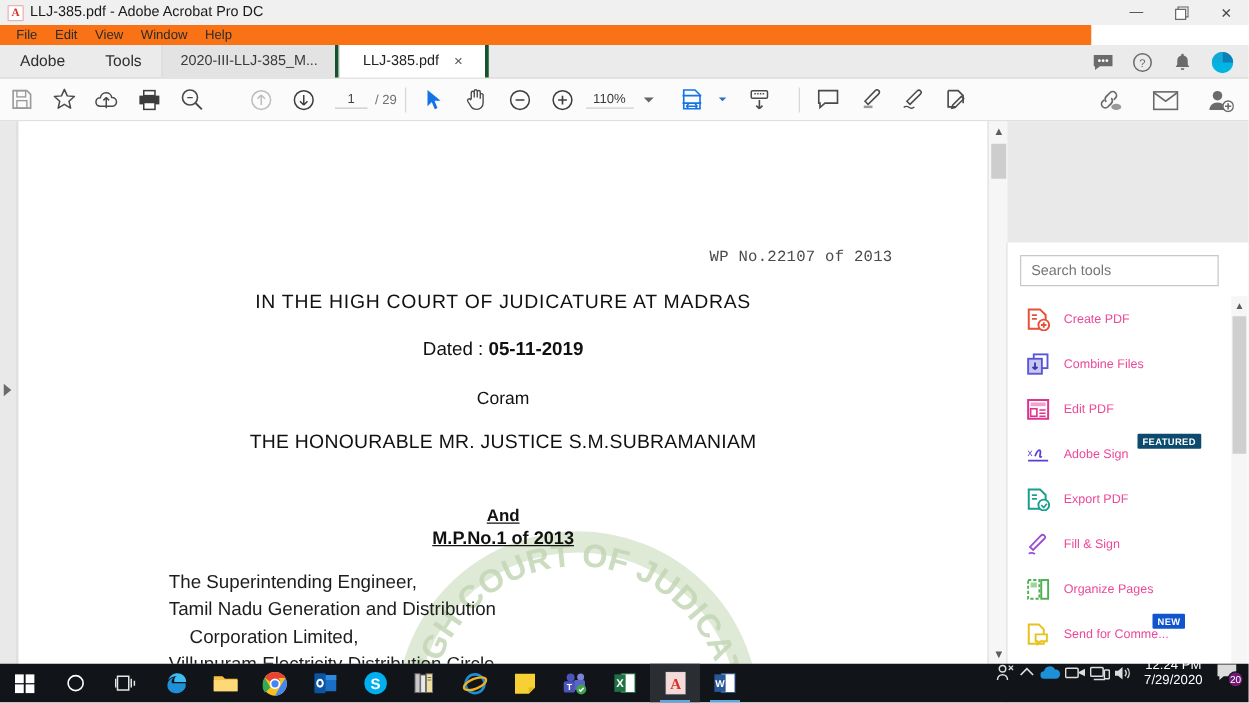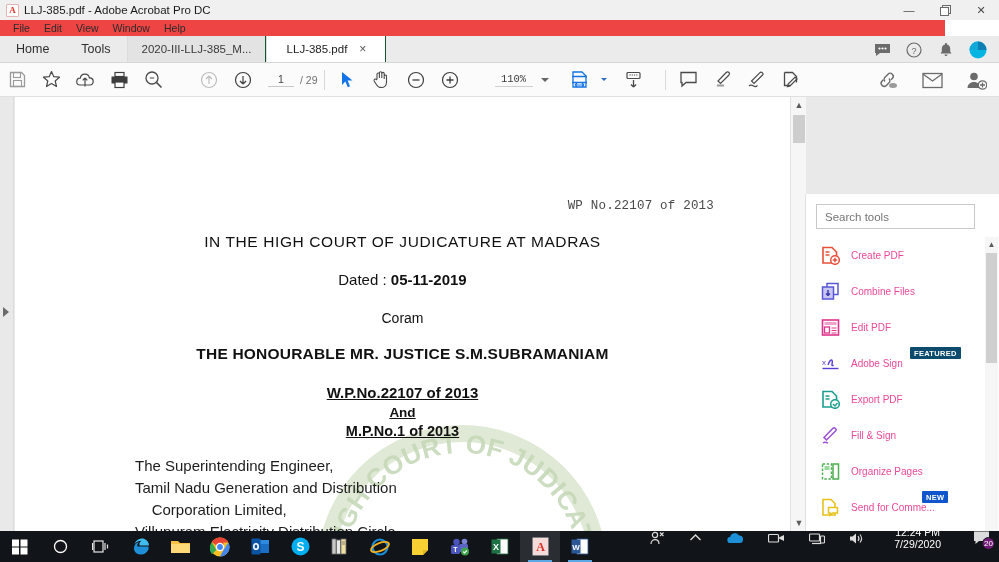--- a/index.html
+++ b/index.html
@@ -20,36 +20,36 @@
     background: #fff; border: 1px solid #e8b3b3; border-radius: 1px;
     color: #d93025; font-size: 9px; line-height: 11px; text-align: center;
     font-family: "Liberation Serif", serif; font-weight: bold; }
   .tb-title { font-size: 11.5px; color: #1a1a1a; }
   .wincontrols { position: absolute; right: 0; top: 0; height: 20px; display: flex; }
   .winbtn { width: 36px; height: 20px; display: flex; align-items: center;
     justify-content: center; color: #4a4a4a; font-size: 11px; }
 
   
   .menubar {
-    position: absolute; top: 20px; left: 0; width: 945px; height: 16px;
-    background: #ef4444; display: flex; align-items: center; padding-left: 6px;
+    position: absolute; top: 20px; left: 0; width: 873px; height: 16px;
+    background: #f97316; display: flex; align-items: center; padding-left: 6px;
   }
   .menuitem { font-size: 10.5px; color: #2b2b2b; padding: 0 7px; cursor: default; }
 
   
   .tabstrip {
     position: absolute; top: 36px; left: 0; width: 999px; height: 27px;
     background: #ebebeb; display: flex; align-items: stretch;
     border-bottom: 1px solid #d6d6d6;
   }
   .navbtn { display: flex; align-items: center; justify-content: center;
     font-size: 12.5px; color: #2e2e2e; padding: 0 16px; }
   .doctab { display: flex; align-items: center; justify-content: center;
     font-size: 11.5px; color: #3a3a3a; padding: 0 14px; min-width: 120px;
-    border-left: 1px solid #dcdcdc; border-right: 1px solid #14532d; position: relative; }
+    border-left: 1px solid #dcdcdc; border-right: 3px solid #14532d; position: relative; }
   .doctab.inactive { background: #e3e3e3; }
   .doctab.active { background: #fff; color: #222; }
   .tabclose { margin-left: 12px; font-size: 12px; color: #555; }
   .headicons { position: absolute; right: 4px; top: 0; height: 27px;
     display: flex; align-items: center; gap: 14px; padding-right: 8px; }
   .hicon { width: 18px; height: 18px; display:flex; align-items:center;
     justify-content:center; color:#5a5a5a; }
 
   
   .toolbar {
@@ -59,21 +59,21 @@
   }
   .tool { width: 34px; height: 34px; display: flex; align-items: center;
     justify-content: center; color: #555; }
   .tool svg { display:block; }
   .tsep { width: 1px; height: 20px; background: #d8d8d8; margin: 0 6px; }
   .pagebox { display:flex; align-items:center; margin-left: 8px; }
   .pagenum { width: 26px; border: none; border-bottom: 1px solid #c9c9c9;
     font-size: 10.5px; color: #444; text-align: center; background: transparent;
     font-family: "Liberation Sans", sans-serif; padding-bottom:1px; }
   .pagetotal { font-size: 10.5px; color: #707070; margin-left: 6px; }
-  .zoombox { display:flex; align-items:center; margin-left: 28px; font-family: Liberation Mono, monospace; }
+  .zoombox { display:flex; align-items:center; margin-left: 2px; }
   .zoomval { font-size: 10.5px; color: #3b3b3b; width: 38px; text-align:center;
     border-bottom: 1px solid #d0d0d0; padding-bottom: 1px; }
   .caret { width:0;height:0;border-left:4px solid transparent;
     border-right:4px solid transparent;border-top:4px solid #666; margin-left:8px; }
   .caret.sm { border-left-width:3px;border-right-width:3px;border-top-width:3.5px;
     border-top-color:#2c6dbf; margin-left:4px; }
   .tool-right { position:absolute; right: 6px; top:0; height:34px;
     display:flex; align-items:center; gap: 10px; }
 
   
@@ -96,21 +96,21 @@
 
   
   .doc-caseno { position:absolute; right: 76px; top: 94px;
     font-family: "Liberation Mono", monospace; font-size: 12.5px;
     color: #4a4a4a; letter-spacing: 0.2px; }
   .doc-line { position:absolute; width:100%; text-align:center; color:#111; }
   .d-court { top: 128px; font-size: 15.5px; letter-spacing: 0.6px; }
   .d-dated { top: 166px; font-size: 15px; }
   .d-dated b { font-weight: bold; }
   .d-coram { top: 205px; font-size: 14px; }
-  .d-judge { top: 240px; font-size: 15.5px; font-weight: bold; letter-spacing:0.2px; }
+  .d-judge { top: 240px; font-size: 15.5px; font-weight: normal; letter-spacing:0.2px; }
   .d-wp { top: 279px; font-size: 15px; font-weight: bold; }
   .d-wp span { text-decoration: underline; }
   .d-and { top: 300px; font-size: 13.5px; font-weight: bold; }
   .d-and span { text-decoration: underline; }
   .d-mp { top: 318px; font-size: 14.5px; font-weight: bold; }
   .d-mp span { text-decoration: underline; margin-top: 20px; }
   .addr { position:absolute; left: 120px; top: 350px; font-size: 15px;
     color:#1d1d1d; line-height: 22px; white-space: pre; }
 
   
@@ -164,21 +164,21 @@
 
   
   .taskbar { position:absolute; left:0; bottom:0; width:999px; height:31px;
     background:#111418; display:flex; align-items:center; }
   .tb-item { width:40px; height:31px; display:flex; align-items:center;
     justify-content:center; position:relative; }
   .tb-item.act { background:#2a2e33; }
   .tb-underline { position:absolute; bottom:0; left:8px; width:24px; height:2px;
     background:#5aa9e6; }
   .tray { position:absolute; right:0; top:0; height:14px; display:flex;
-    align-items:center; gap:24px; padding-right:6px; }
+    align-items:center; gap:3px; padding-right:6px; }
   .tray-ic { color:#e3e3e3; font-size:11px; display:flex; align-items:center; }
   .clock { color:#fff; font-size:10.5px; line-height:12px; text-align:center;
     margin: 0 6px; }
   .notif { position:relative; width:22px; height:22px; display:flex;
     align-items:center; justify-content:center; }
   .notif-badge { position:absolute; right:-2px; bottom:-1px; background:#701a75;
     color:#fff; font-size:8px; border-radius:50%; width:13px; height:13px;
     display:flex; align-items:center; justify-content:center;
     border:1px solid #111418;margin-left:11px; }
 </style>
@@ -204,21 +204,21 @@
 
   <div class="menubar">
     <div class="menuitem">File</div>
     <div class="menuitem">Edit</div>
     <div class="menuitem">View</div>
     <div class="menuitem">Window</div>
     <div class="menuitem">Help</div>
   </div>
 
   <div class="tabstrip">
-    <div class="navbtn">Home</div>
+    <div class="navbtn">Adobe</div>
     <div class="navbtn">Tools</div>
     <div class="doctab inactive">
       <span>2020-III-LLJ-385_M...</span>
     </div>
     <div class="doctab active">
       <span>LLJ-385.pdf</span>
       <span class="tabclose">×</span>
     </div>
     <div class="headicons">
       <div class="hicon">
@@ -420,21 +420,20 @@
 
         </div>
 
         <div class="doc-caseno">WP No.22107 of 2013</div>
         <div class="doc-line d-court">IN THE HIGH COURT OF JUDICATURE AT MADRAS</div>
         <div class="doc-line d-dated">
           <span>Dated : </span><b>05-11-2019</b>
         </div>
         <div class="doc-line d-coram">Coram</div>
         <div class="doc-line d-judge">THE HONOURABLE MR. JUSTICE S.M.SUBRAMANIAM</div>
-        <div class="doc-line d-wp"><span>W.P.No.22107 of 2013</span></div>
         <div class="doc-line d-and"><span>And</span></div>
         <div class="doc-line d-mp"><span>M.P.No.1 of 2013</span></div>
         <div class="addr">The Superintending Engineer,
 Tamil Nadu Generation and Distribution
     Corporation Limited,
 Villupuram Electricity Distribution Circle,</div>
       </div>
     </div>
 
     <div class="vscroll">

